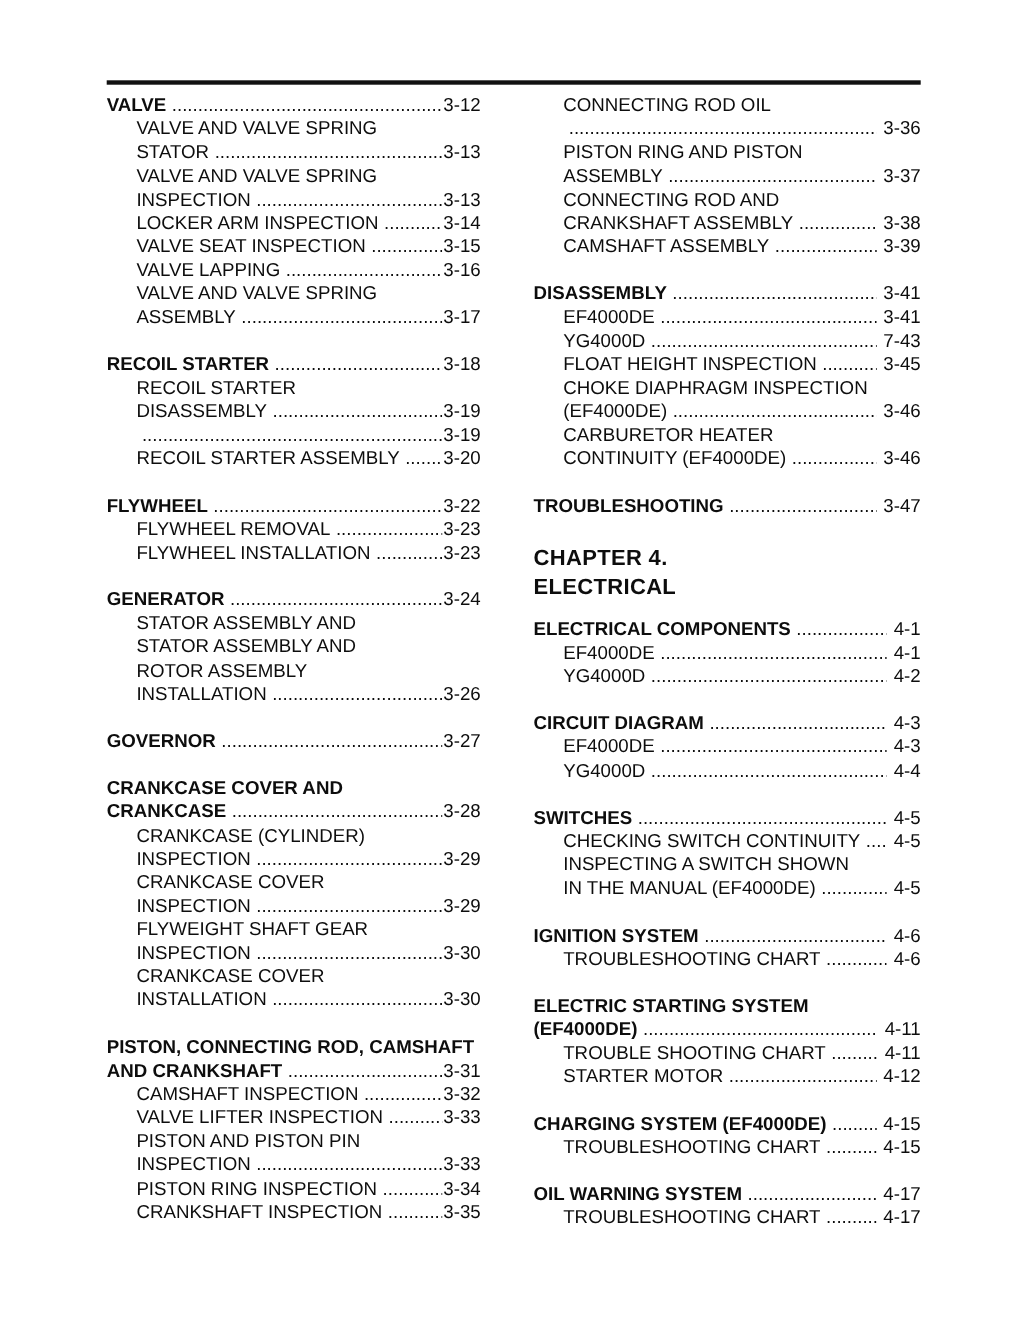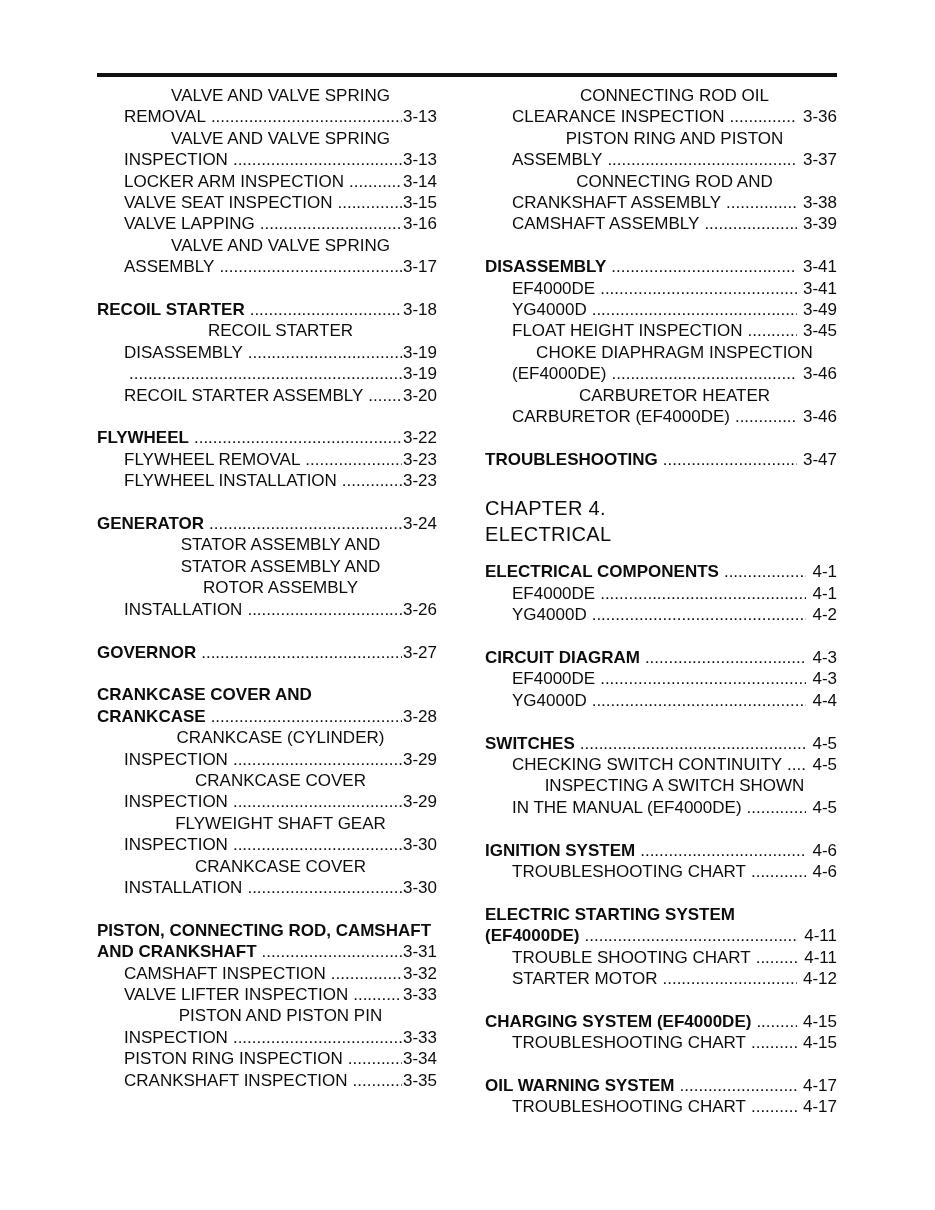--- a/index.html
+++ b/index.html
@@ -39,58 +39,63 @@
   }
   .toc-column.col-0 { width: 340px; }
   .toc-column.col-1 { width: 352px; }
   .toc-section { margin-bottom: 21.4px; }
   .toc-section:last-child { margin-bottom: 0; }
   .toc-line {
     display: flex;
     align-items: baseline;
     white-space: nowrap;
   }
-  .toc-line.indent { padding-left: 27px; justify-content: center; }
+  .toc-line.indent { padding-left: 27px; }
   .toc-line.bold .entry-text { font-weight: 700; }
   .entry-text { flex: 0 0 auto; }
   .leader {
     flex: 1 1 auto;
     overflow: hidden;
     white-space: nowrap;
     margin-left: 5px;
     margin-right: 1px;
   }
   .leader::after {
     content: "..........................................................................................";
   }
   .col-1 .leader { margin-right: 6px; }
   .page-num { flex: 0 0 auto; }
   .chapter-heading {
     text-align: center;
-    font-weight: 400;
+    font-weight: 700;
     font-size: 20px;
     line-height: 26px;
     margin: 25px 0 14px 0;
     letter-spacing: 0.3px;
   }
 </style>
 </head>
 <body>
 
 <div class="page">
   <div class="content">
     <div class="top-rule"></div>
     <div class="columns">
         <div class="toc-column col-0">
           <div class="toc-section">
+            <div class="toc-line bold">
+              <span class="entry-text">VALVE</span>
+              <span class="leader"></span>
+              <span class="page-num">3-12</span>
+            </div>
             <div class="toc-line indent">
               <span class="entry-text">VALVE AND VALVE SPRING</span>
             </div>
             <div class="toc-line indent">
-              <span class="entry-text">REMOVAL</span>
+              <span class="entry-text">STATOR</span>
               <span class="leader"></span>
               <span class="page-num">3-13</span>
             </div>
             <div class="toc-line indent">
               <span class="entry-text">VALVE AND VALVE SPRING</span>
             </div>
             <div class="toc-line indent">
               <span class="entry-text">INSPECTION</span>
               <span class="leader"></span>
               <span class="page-num">3-13</span>
@@ -268,21 +273,20 @@
               <span class="page-num">3-35</span>
             </div>
           </div>
         </div>
         <div class="toc-column col-1">
           <div class="toc-section">
             <div class="toc-line indent">
               <span class="entry-text">CONNECTING ROD OIL</span>
             </div>
             <div class="toc-line indent">
-              <span class="entry-text">CLEARANCE INSPECTION</span>
               <span class="leader"></span>
               <span class="page-num">3-36</span>
             </div>
             <div class="toc-line indent">
               <span class="entry-text">PISTON RING AND PISTON</span>
             </div>
             <div class="toc-line indent">
               <span class="entry-text">ASSEMBLY</span>
               <span class="leader"></span>
               <span class="page-num">3-37</span>
@@ -308,40 +312,40 @@
               <span class="page-num">3-41</span>
             </div>
             <div class="toc-line indent">
               <span class="entry-text">EF4000DE</span>
               <span class="leader"></span>
               <span class="page-num">3-41</span>
             </div>
             <div class="toc-line indent">
               <span class="entry-text">YG4000D</span>
               <span class="leader"></span>
-              <span class="page-num">3-49</span>
+              <span class="page-num">7-43</span>
             </div>
             <div class="toc-line indent">
               <span class="entry-text">FLOAT HEIGHT INSPECTION</span>
               <span class="leader"></span>
               <span class="page-num">3-45</span>
             </div>
             <div class="toc-line indent">
               <span class="entry-text">CHOKE DIAPHRAGM INSPECTION</span>
             </div>
             <div class="toc-line indent">
               <span class="entry-text">(EF4000DE)</span>
               <span class="leader"></span>
               <span class="page-num">3-46</span>
             </div>
             <div class="toc-line indent">
               <span class="entry-text">CARBURETOR HEATER</span>
             </div>
             <div class="toc-line indent">
-              <span class="entry-text">CARBURETOR (EF4000DE)</span>
+              <span class="entry-text">CONTINUITY (EF4000DE)</span>
               <span class="leader"></span>
               <span class="page-num">3-46</span>
             </div>
           </div>
           <div class="toc-section">
             <div class="toc-line bold">
               <span class="entry-text">TROUBLESHOOTING</span>
               <span class="leader"></span>
               <span class="page-num">3-47</span>
             </div>

